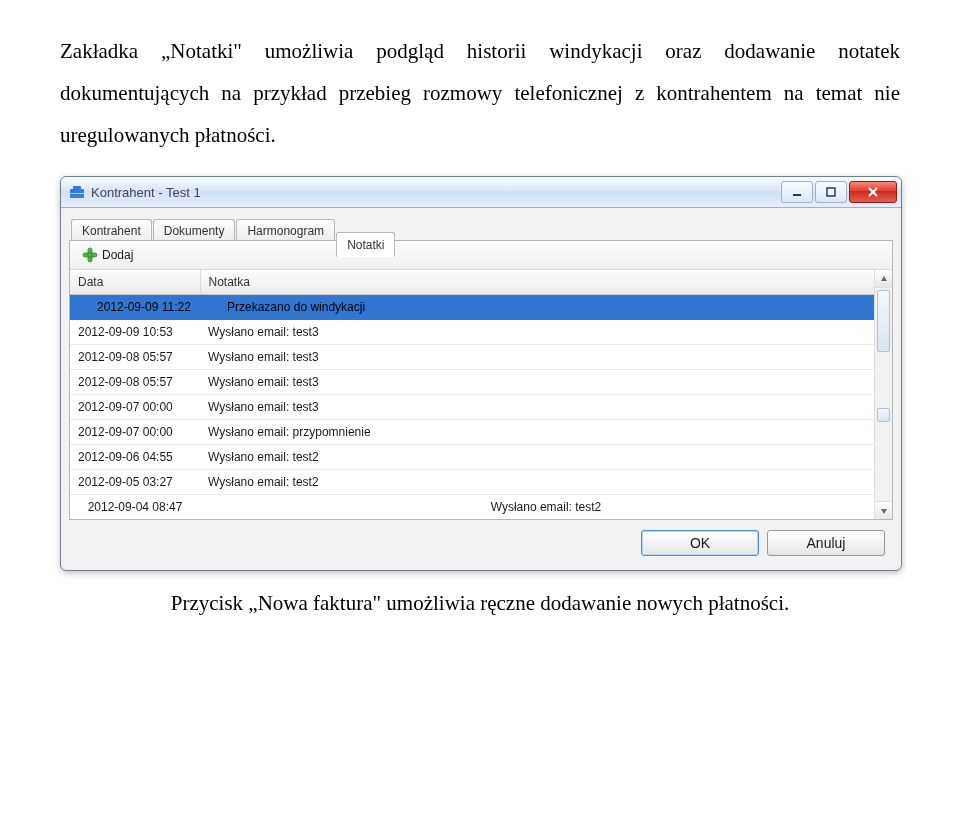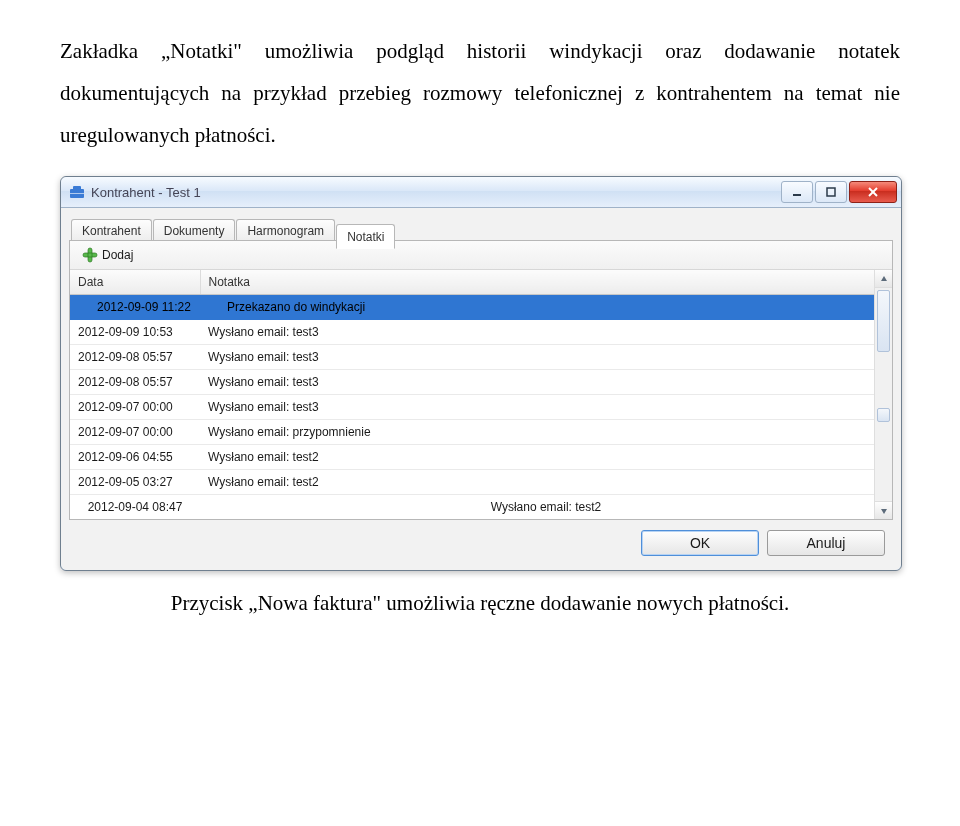--- a/index.html
+++ b/index.html
@@ -102,21 +102,21 @@
     color: #333;
     cursor: pointer;
     position: relative;
     top: 1px;
   }
   .tab.active {
     background: #ffffff;
     font-weight: 400;
     border-bottom: 1px solid #ffffff;
     z-index: 2;
-    top: 8px;
+    top: 16px;
     padding-top: 5px;
   }
 
   .tab-panel {
     border: 1px solid #b7b7b7;
     background: #ffffff;
     padding: 0;
     position: relative;
     z-index: 1;
   }

